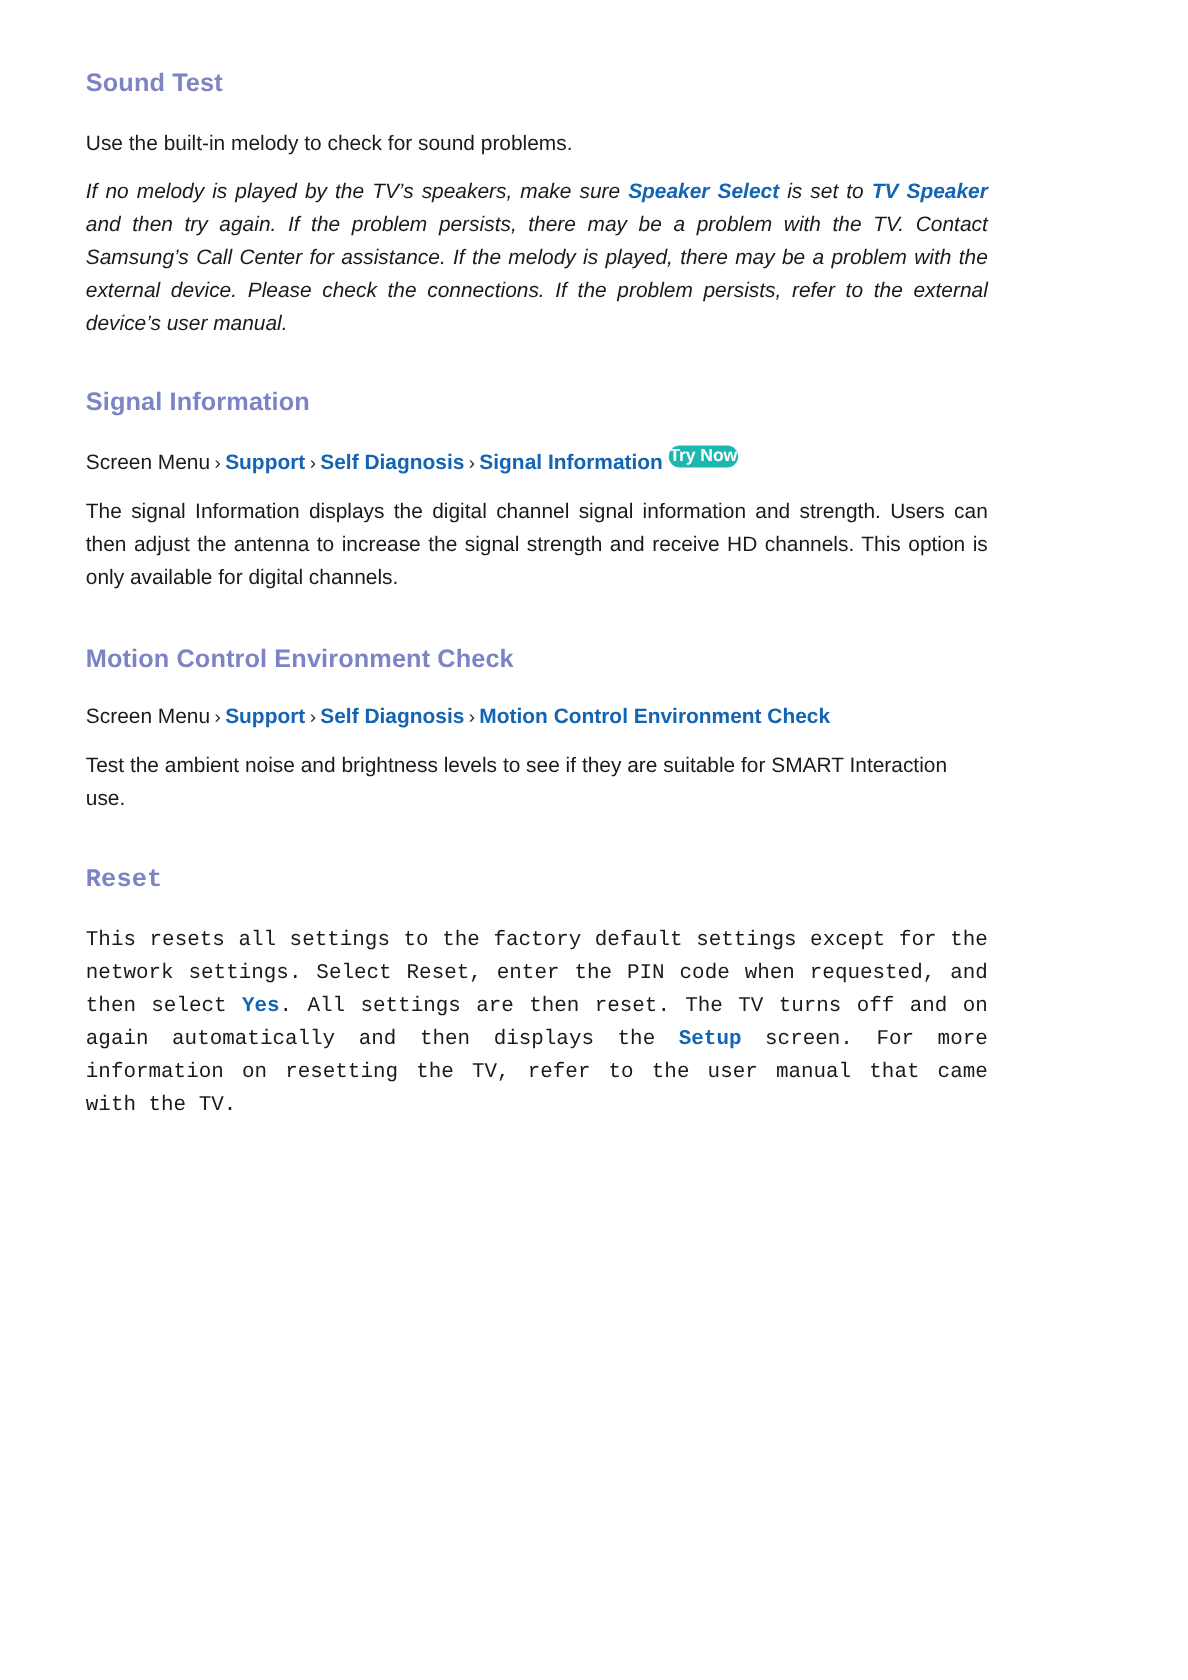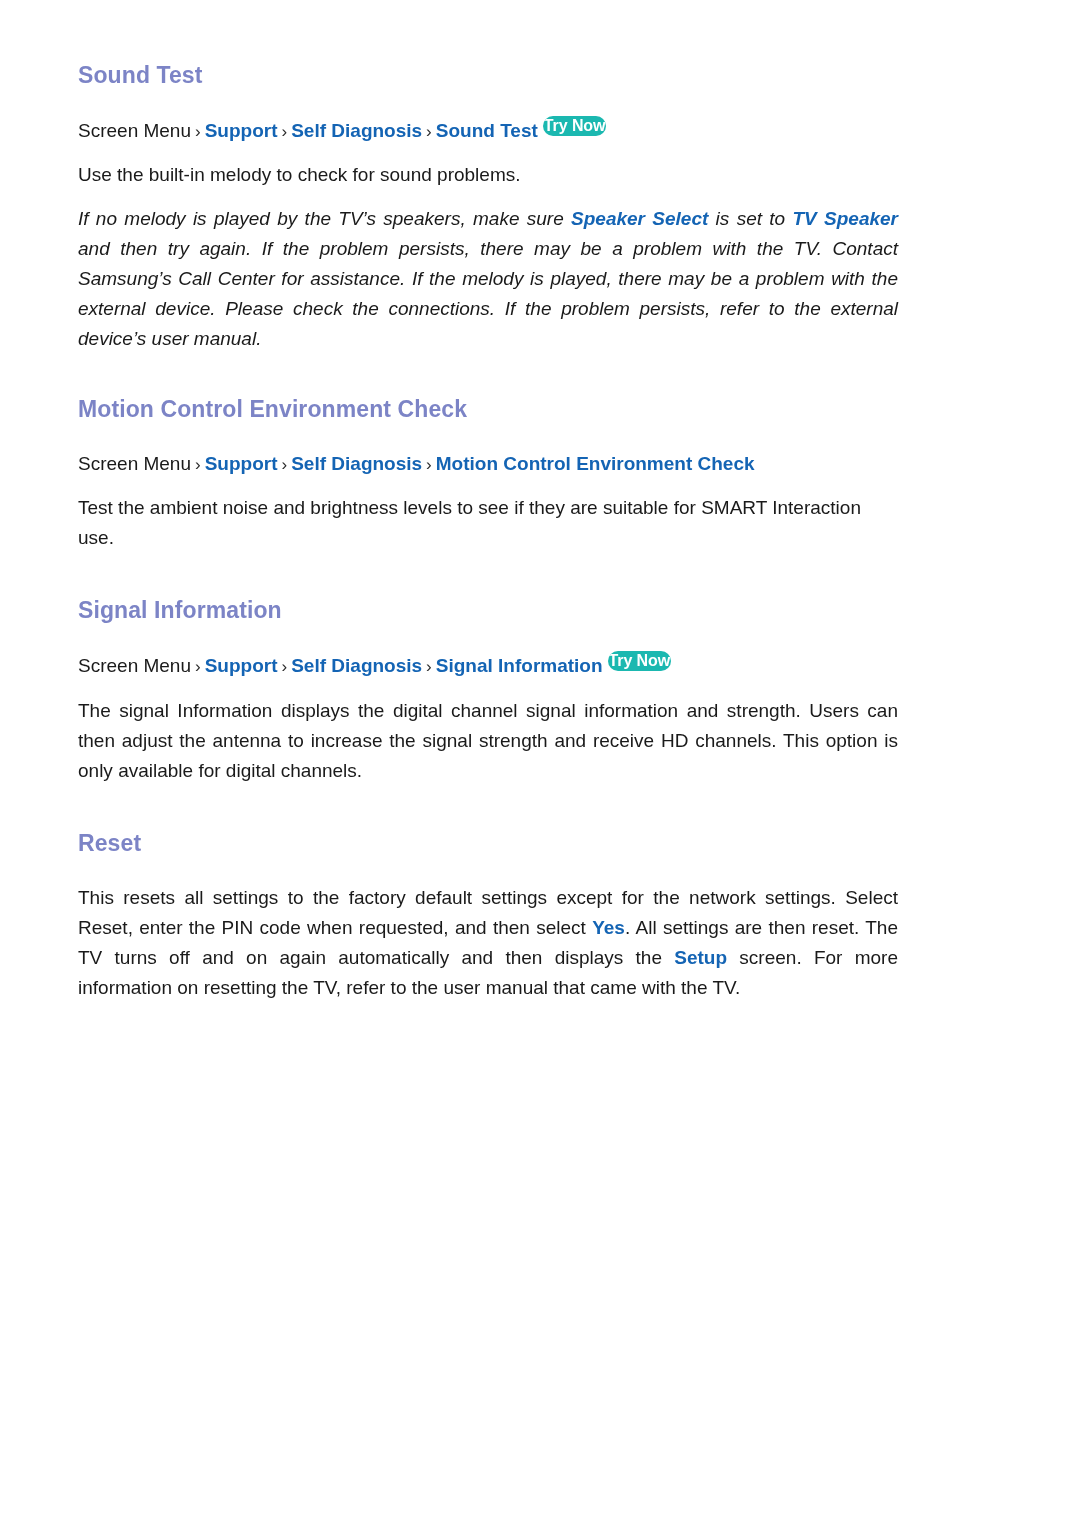--- a/index.html
+++ b/index.html
@@ -19,21 +19,21 @@
     box-sizing: border-box;
     width: 976px;
     height: 1527px;
     padding: 62px 78px 0 78px;
     position: relative;
   }
 
   .section {
     margin: 0 0 46px 0;
   }
-  .section:last-child { margin-bottom: 0; }
+  .section:last-child { margin-bottom: 0; font-family: Liberation Mono, monospace; }
 
   h2.section-heading {
     font-size: 23px;
     font-weight: bold;
     color: #7c84c6;
     margin: 0 0 26px 0;
     line-height: 1.2;
     letter-spacing: 0.1px;
   }
 
@@ -101,41 +101,38 @@
   #section-motion-control { margin-bottom: 44px; }
   #section-signal-information { margin-bottom: 44px; }
 </style>
 </head>
 <body>
 
 <div class="page">
 
   <section class="section" id="section-sound-test">
     <h2 class="section-heading">Sound Test</h2>
-    <div class="breadcrumb">
-      <span class="crumb-plain">Screen Menu</span><span class="sep">›</span><span class="crumb-link">Support</span><span class="sep">›</span><span class="crumb-link">Self Diagnosis</span><span class="sep">›</span><span class="crumb-link">Sound Test</span><span class="badge-trynow">Try Now</span>
-    </div>
     <p class="body-text no-justify">Use the built-in melody to check for sound problems.</p>
     <p class="body-text"><span>If no melody is played by the TV’s speakers, make sure </span><span class="term">Speaker Select</span><span> is set to </span><span class="term">TV Speaker</span><span> and then try again. If the problem persists, there may be a problem with the TV. Contact Samsung’s Call Center for assistance. If the melody is played, there may be a problem with the external device. Please check the connections. If the problem persists, refer to the external device’s user manual.</span></p>
+  </section>
+
+  <section class="section" id="section-signal-information">
+    <h2 class="section-heading">Signal Information</h2>
+    <div class="breadcrumb">
+      <span class="crumb-plain">Screen Menu</span><span class="sep">›</span><span class="crumb-link">Support</span><span class="sep">›</span><span class="crumb-link">Self Diagnosis</span><span class="sep">›</span><span class="crumb-link">Signal Information</span><span class="badge-trynow">Try Now</span>
+    </div>
+    <p class="body-text">The signal Information displays the digital channel signal information and strength. Users can then adjust the antenna to increase the signal strength and receive HD channels. This option is only available for digital channels.</p>
   </section>
 
   <section class="section" id="section-motion-control">
     <h2 class="section-heading">Motion Control Environment Check</h2>
     <div class="breadcrumb">
       <span class="crumb-plain">Screen Menu</span><span class="sep">›</span><span class="crumb-link">Support</span><span class="sep">›</span><span class="crumb-link">Self Diagnosis</span><span class="sep">›</span><span class="crumb-link">Motion Control Environment Check</span>
     </div>
     <p class="body-text no-justify">Test the ambient noise and brightness levels to see if they are suitable for SMART Interaction use.</p>
   </section>
 
-  <section class="section" id="section-signal-information">
-    <h2 class="section-heading">Signal Information</h2>
-    <div class="breadcrumb">
-      <span class="crumb-plain">Screen Menu</span><span class="sep">›</span><span class="crumb-link">Support</span><span class="sep">›</span><span class="crumb-link">Self Diagnosis</span><span class="sep">›</span><span class="crumb-link">Signal Information</span><span class="badge-trynow">Try Now</span>
-    </div>
-    <p class="body-text">The signal Information displays the digital channel signal information and strength. Users can then adjust the antenna to increase the signal strength and receive HD channels. This option is only available for digital channels.</p>
-  </section>
-
   <section class="section" id="section-reset">
     <h2 class="section-heading">Reset</h2>
     <p class="body-text"><span>This resets all settings to the factory default settings except for the network settings. Select Reset, enter the PIN code when requested, and then select </span><span class="term">Yes</span><span>. All settings are then reset. The TV turns off and on again automatically and then displays the </span><span class="term">Setup</span><span> screen. For more information on resetting the TV, refer to the user manual that came with the TV.</span></p>
   </section>
 
 </div>
 
 </body></html>

